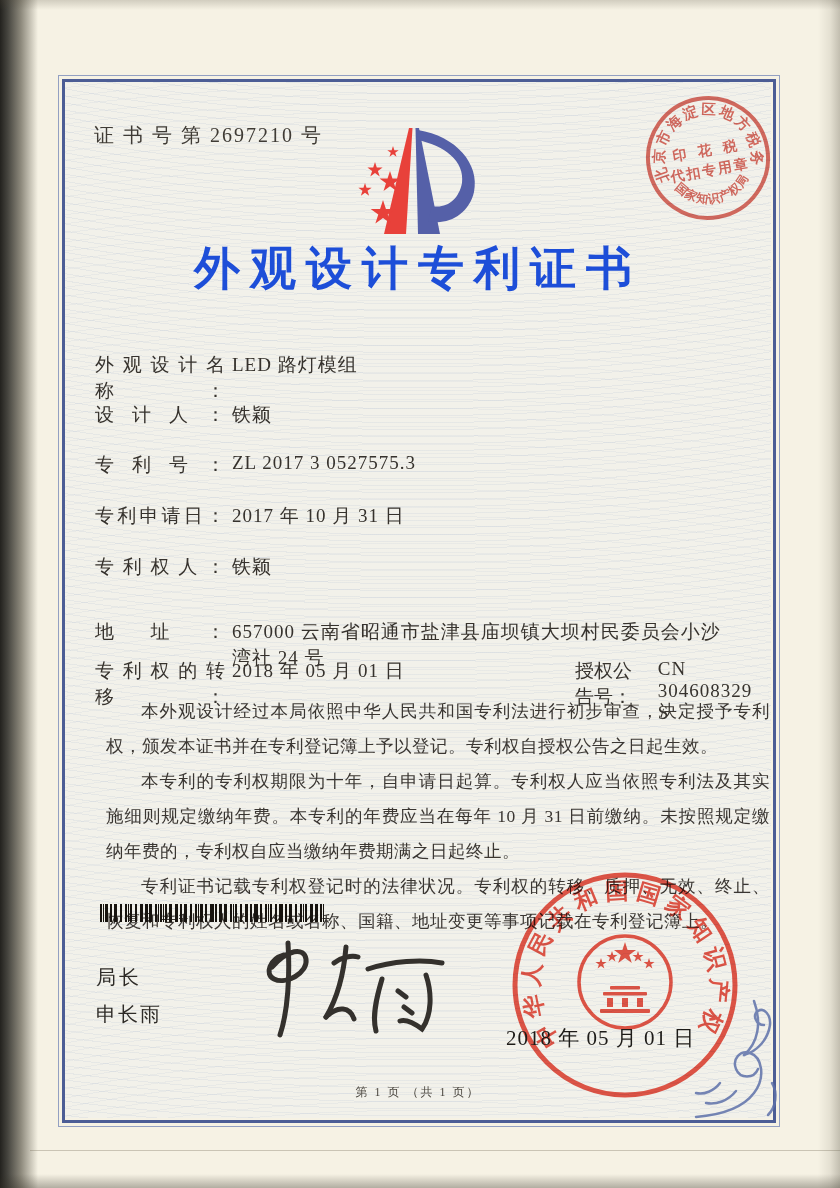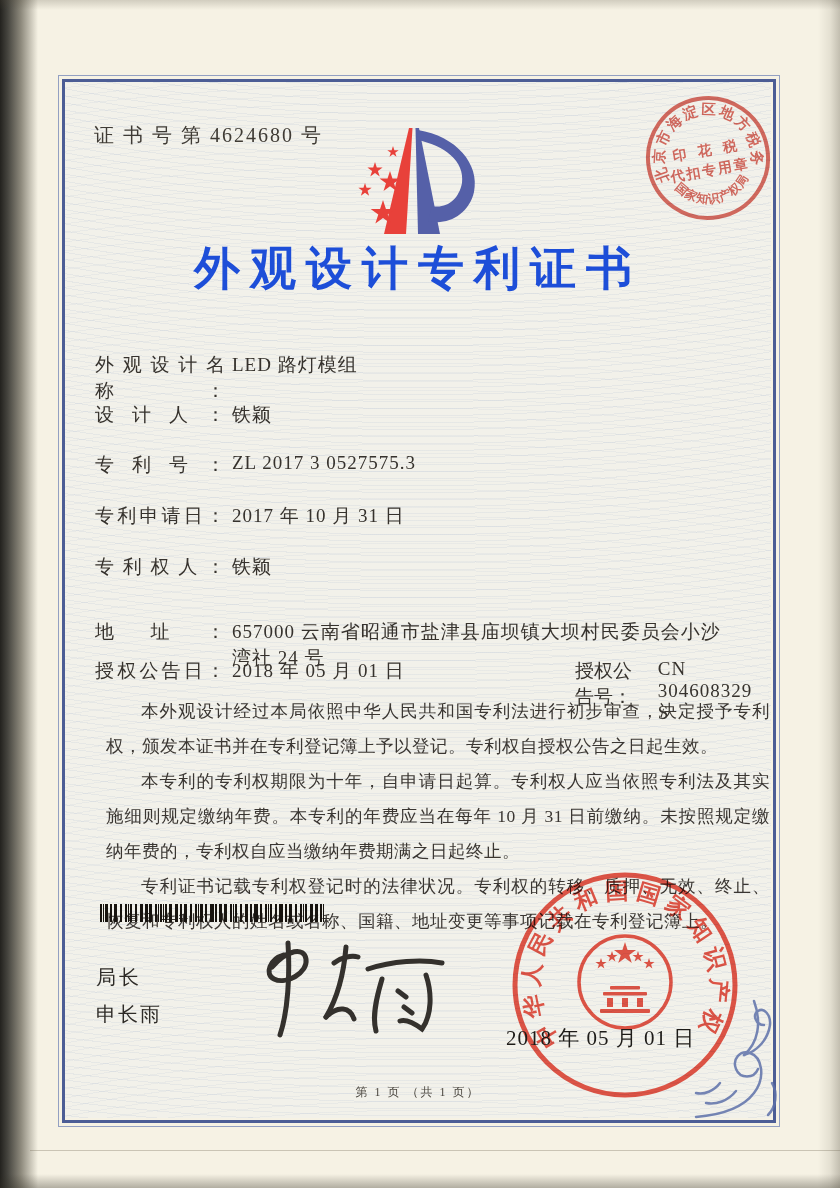--- a/index.html
+++ b/index.html
@@ -51,21 +51,21 @@
 </style>
 </head>
 <body>
 
 <div class="page">
   <div class="frame-bg"></div>
   <div class="frame">
       <div class="inner"></div>
     </div>
 
-  <div class="certno">证 书 号 第 4624680 号</div>
+  <div class="certno">证 书 号 第 2697210 号</div>
 
   <svg style="left:338px;top:120px" width="175" height="122" viewBox="0 0 175 122">
     <defs>
       <path id="star" d="M0,-1 L0.225,-0.309 0.951,-0.309 0.363,0.118 0.588,0.809 0,0.382 -0.588,0.809 -0.363,0.118 -0.951,-0.309 -0.225,-0.309 Z"></path>
     </defs>
     <polygon points="71,8 74.5,8 68,114 46,114" fill="#e8413a"></polygon>
     <polygon points="77.5,8 81,8 102,114 80,114" fill="#5560a8"></polygon>
     <path d="M80,10 C118,16 142,44 136,72 C131,94 110,106 90,101 L94,86 C109,89 121,79 124,63 C127,41 106,25 79,20 Z" fill="#5560a8"></path>
     <use href="#star" transform="translate(55,32) scale(6)" fill="#e8413a"></use>
     <use href="#star" transform="translate(37,50) scale(8)" fill="#e8413a"></use>
@@ -111,21 +111,21 @@
   <div class="frow" style="top:554px">
     <span class="flabel">专利权人：</span>
     <span class="fvalue">铁颖</span>
   </div>
   <div class="frow" style="top:619px">
     <span class="flabel">地址：</span>
     <span class="fvalue addr">657000 云南省昭通市盐津县庙坝镇大坝村民委员会小沙湾社 24 号</span>
   </div>
 
   <div class="frow" style="top:658px;width:660px">
-    <span class="flabel">授权公告日：</span>
+    <span class="flabel">专利权的转移：</span>
     <span class="fvalue">2018 年 05 月 01 日</span>
     <span class="grant-right">
       <span>授权公告号：</span>
       <span class="fvalue">CN 304608329 S</span>
     </span>
   </div>
 
   <div class="paras">
     <p>本外观设计经过本局依照中华人民共和国专利法进行初步审查，决定授予专利权，颁发本证书并在专利登记簿上予以登记。专利权自授权公告之日起生效。</p>
     <p>本专利的专利权期限为十年，自申请日起算。专利权人应当依照专利法及其实施细则规定缴纳年费。本专利的年费应当在每年 10 月 31 日前缴纳。未按照规定缴纳年费的，专利权自应当缴纳年费期满之日起终止。</p>

